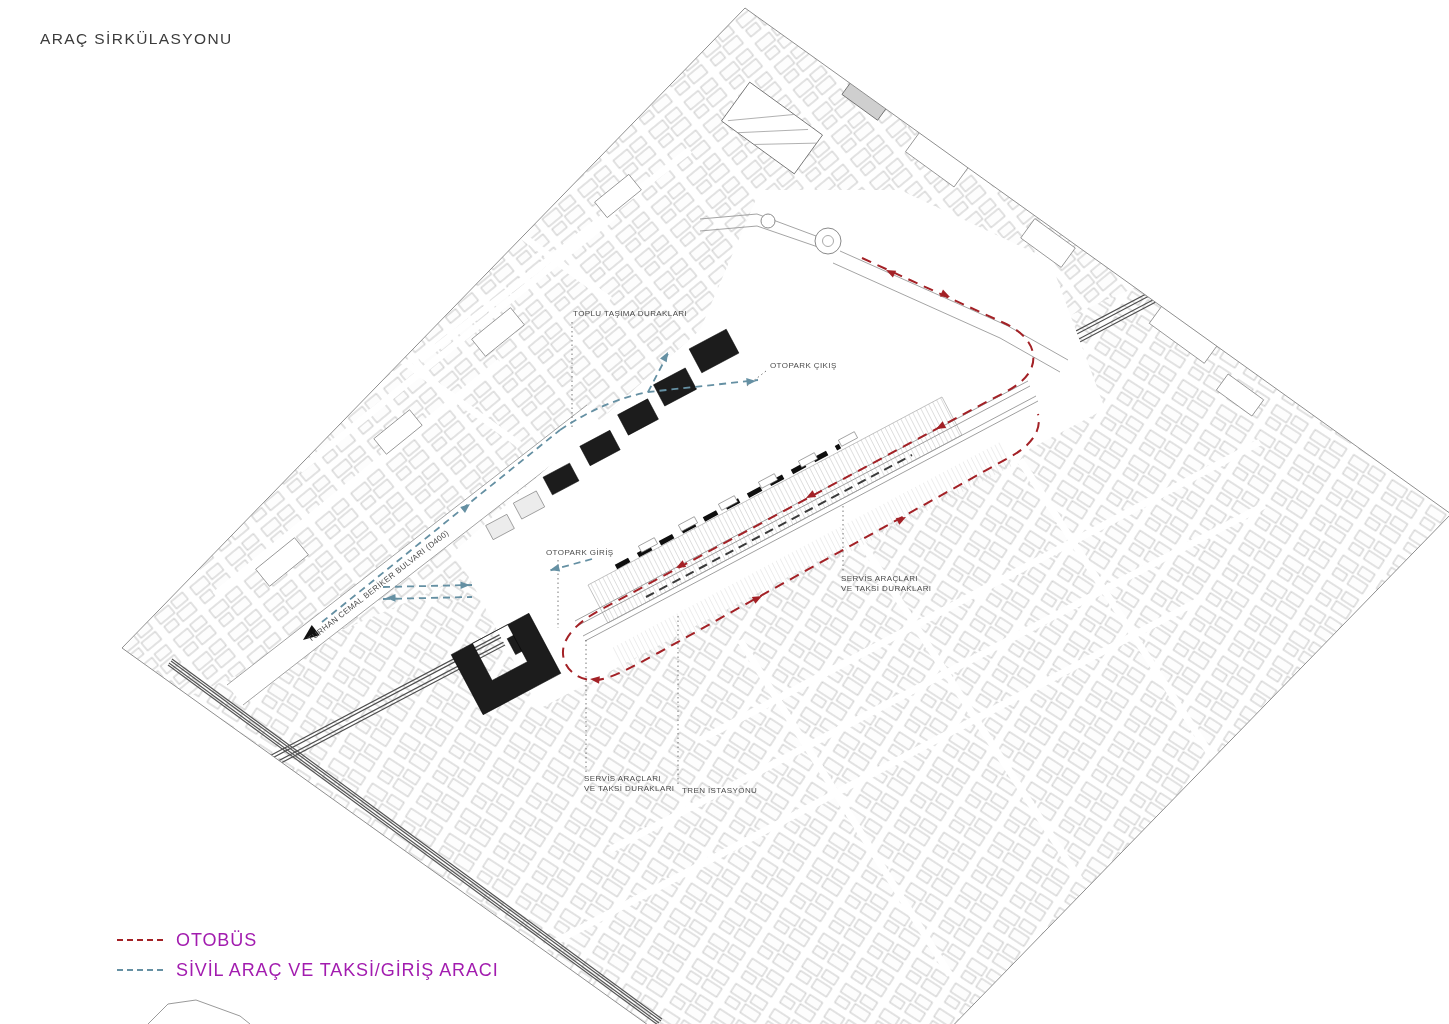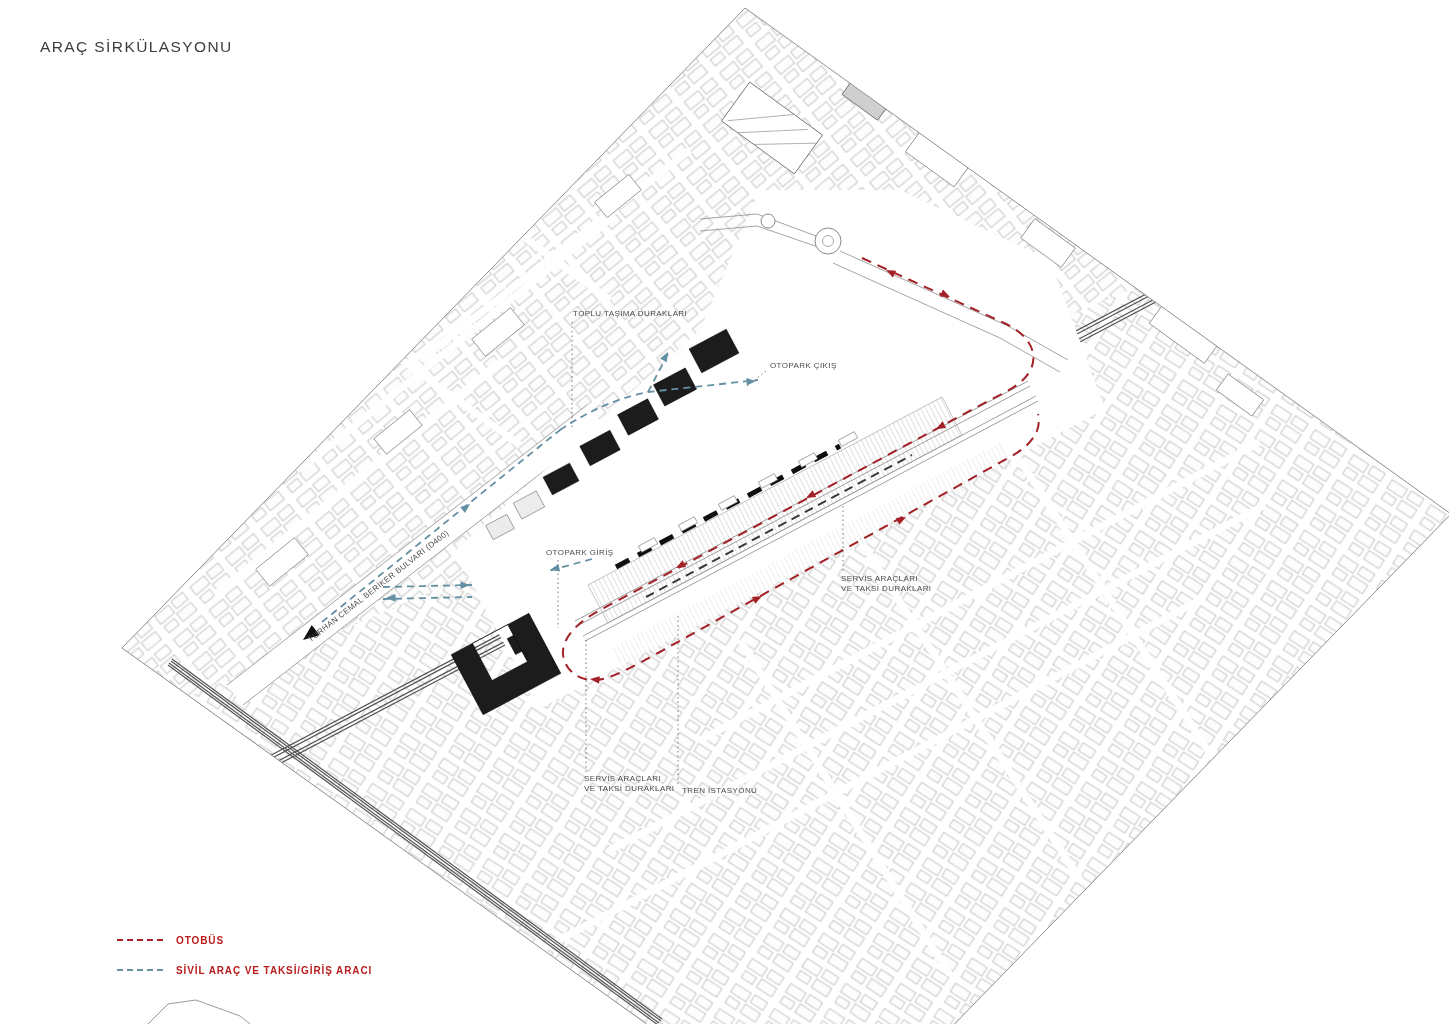--- a/index.html
+++ b/index.html
@@ -1,24 +1,24 @@
 <!DOCTYPE html>
 <html><head>
 <meta charset="utf-8">
 <style>
   html,body{margin:0;padding:0;background:#ffffff;}
   body{width:1449px;height:1024px;position:relative;overflow:hidden;
        font-family:"Liberation Sans","DejaVu Sans",sans-serif;}
   .stage{position:absolute;inset:0;}
   .page-title{position:absolute;left:40px;top:30px;font-size:15.5px;color:#3c3c3c;
-      letter-spacing:1.4px;font-weight:500;margin-top:8px;}
+      letter-spacing:1.4px;font-weight:500;}
   .legend{position:absolute;left:117px;top:925px;}
   .legend-row{display:flex;align-items:center;height:30px;}
   .legend-row svg{display:block;}
-  .legend-label{margin-left:9px;font-size:10px;color:#b91c1c;letter-spacing:.9px;font-weight:bold;}
+  .legend-label{margin-left:9px;font-size:18px;color:#a21caf;letter-spacing:.9px;}
   svg text{font-family:"Liberation Sans","DejaVu Sans",sans-serif;}
   .maplabel{font-size:8px;fill:#4a4a4a;letter-spacing:.4px;}
 </style>
 </head>
 <body>
 
 <div class="stage">
 
 <svg width="1449" height="1024" viewBox="0 0 1449 1024">
   <defs>

